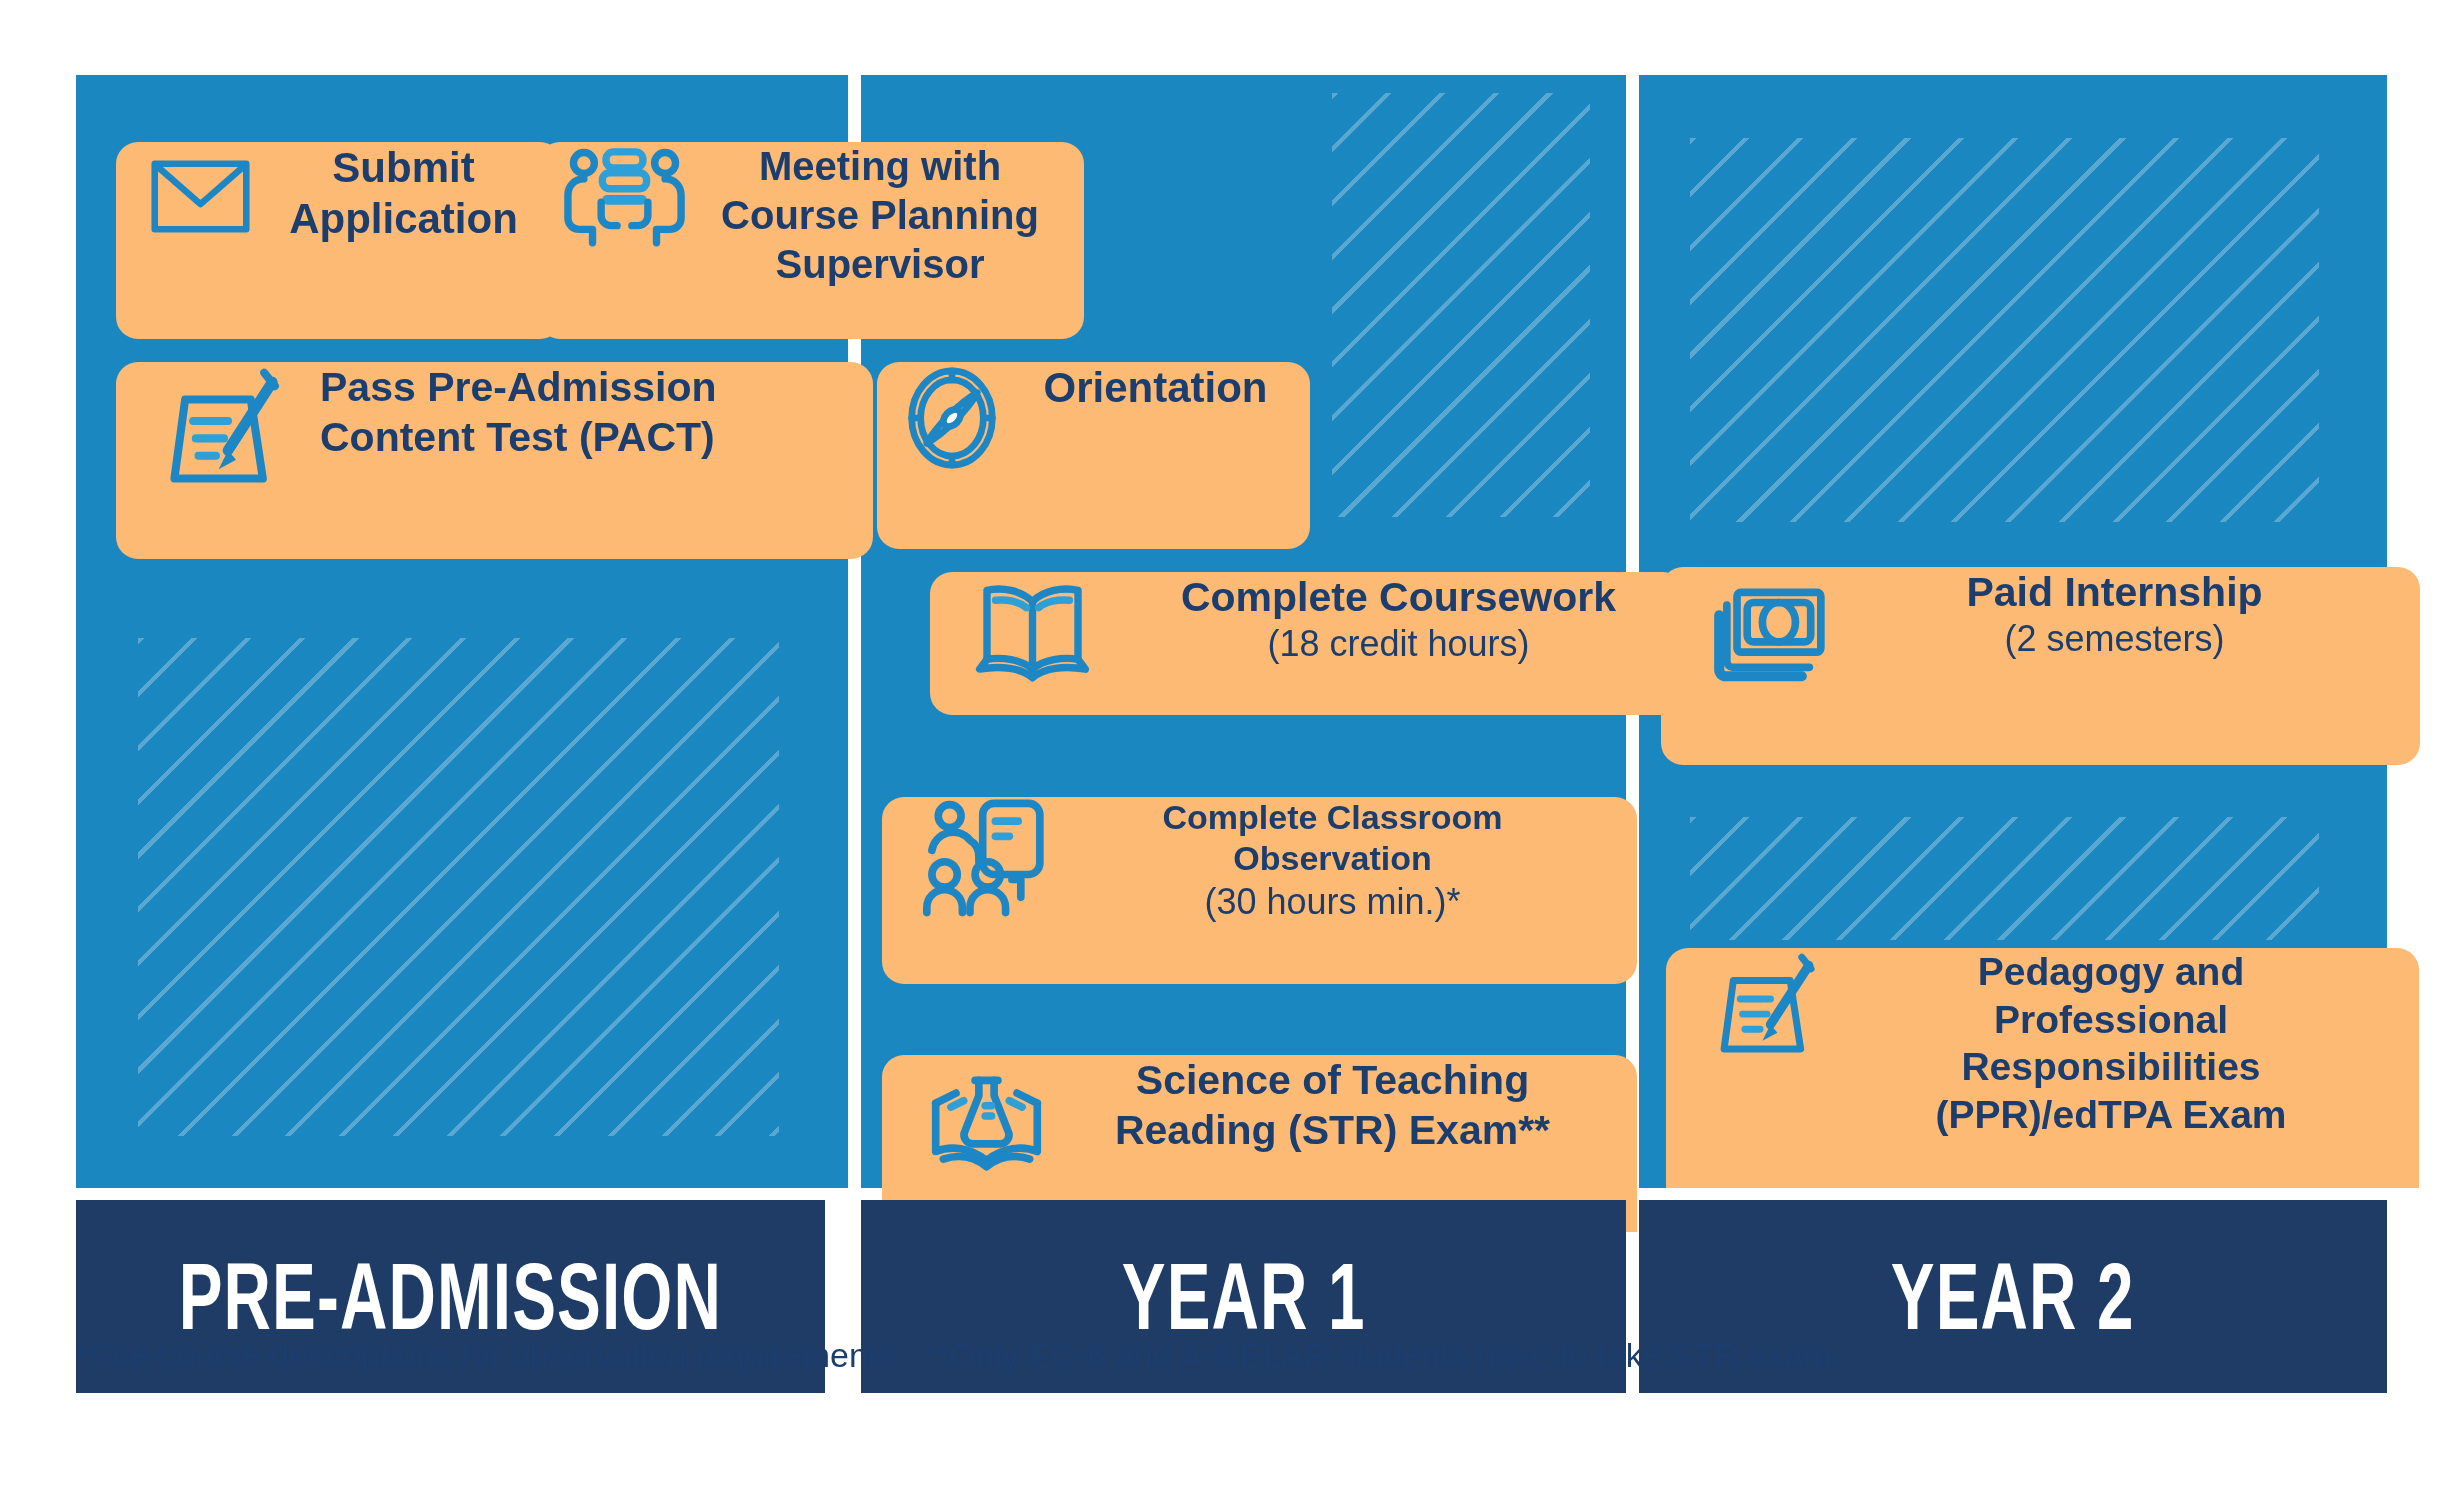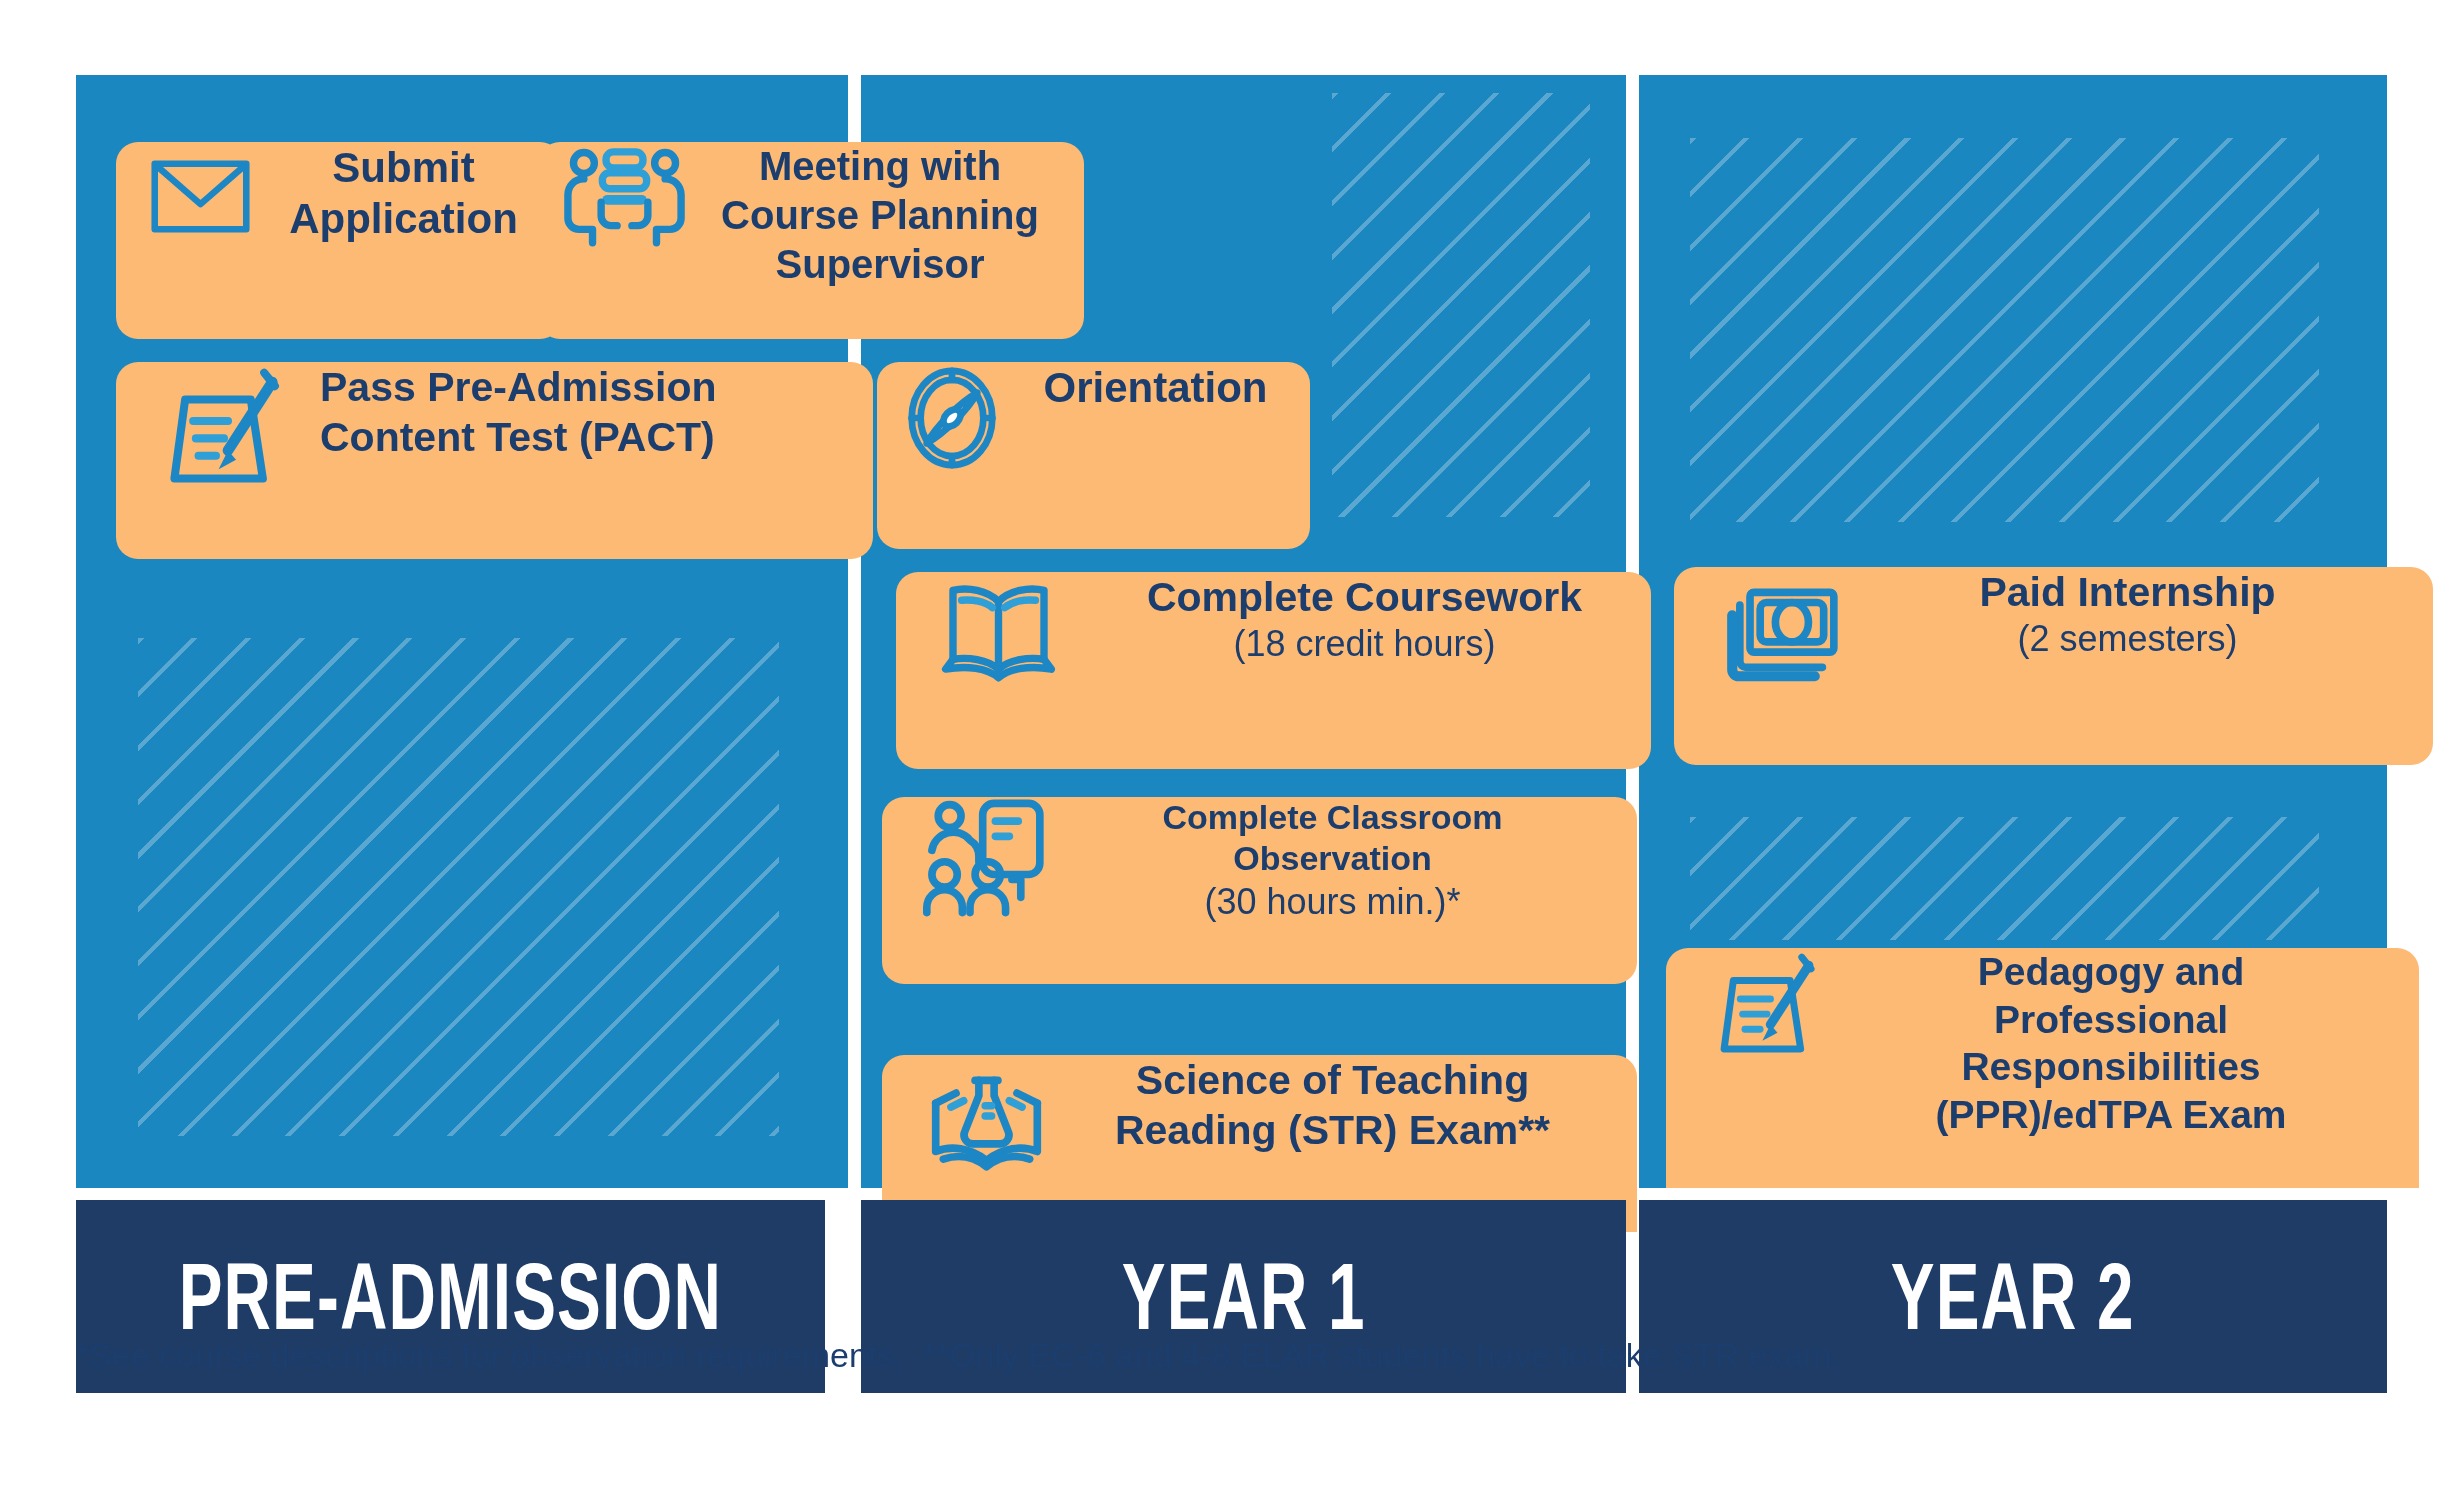--- a/index.html
+++ b/index.html
@@ -35,30 +35,30 @@
 
   #card-submit{left:116px;top:142px;width:406px;height:197px;padding-left:30px;padding-right:10px;}
   #card-submit .title{font-size:42px;}
   #card-planning{left:538px;top:142px;width:511px;height:197px;padding-left:25px;padding-right:10px;}
   #card-planning .title{font-size:40px;}
   #card-pact{left:116px;top:362px;width:701px;height:197px;padding-left:41px;padding-right:14.5px;}
   #card-pact .txt{text-align:left;padding-left:29px;}
   #card-pact .title{font-size:41px;}
   #card-orientation{left:877px;top:362px;width:407px;height:187px;padding-left:19px;padding-right:7.2px;}
   #card-orientation .title{font-size:42px;}
-  #card-coursework{left:896px;top:572px;width:692px;height:197px;padding-left:41px;padding-right:22px;gap:40px;}
+  #card-coursework{left:930px;top:572px;width:692px;height:143px;padding-left:41px;padding-right:22px;gap:40px;}
   #card-coursework .title{font-size:41px;}
   #card-coursework .subtitle{font-size:36px;}
   #card-observation{left:882px;top:797px;width:692px;height:187px;padding-left:41px;padding-right:22px;}
   #card-observation .title{font-size:34px;}
   #card-observation .subtitle{font-size:36px;}
   #card-str{left:882px;top:1011px;width:692px;height:177px;border-radius:22px 22px 0 0;
             padding-left:41px;padding-right:22px;margin-top:44px;}
   #card-str .title{font-size:41px;}
-  #card-paid{left:1661px;top:567px;width:694px;height:198px;padding-left:43px;padding-right:22px;margin-left:13px;}
+  #card-paid{left:1661px;top:567px;width:694px;height:198px;padding-left:43px;padding-right:22px;}
   #card-paid .title{font-size:41px;}
   #card-paid .subtitle{font-size:36px;}
   #card-ppr{left:1666px;top:948px;width:688px;height:240px;border-radius:22px 22px 0 0;
             padding-left:43px;padding-right:22px;}
   #card-ppr .title{font-size:39px;}
 
   .footnote{position:absolute;left:76px;top:1336px;font-size:34px;color:#1c3e6f;
             white-space:pre-wrap;}
 
   svg.ic{stroke:#1d86c4;fill:none;stroke-width:6;stroke-linecap:round;stroke-linejoin:round;}

